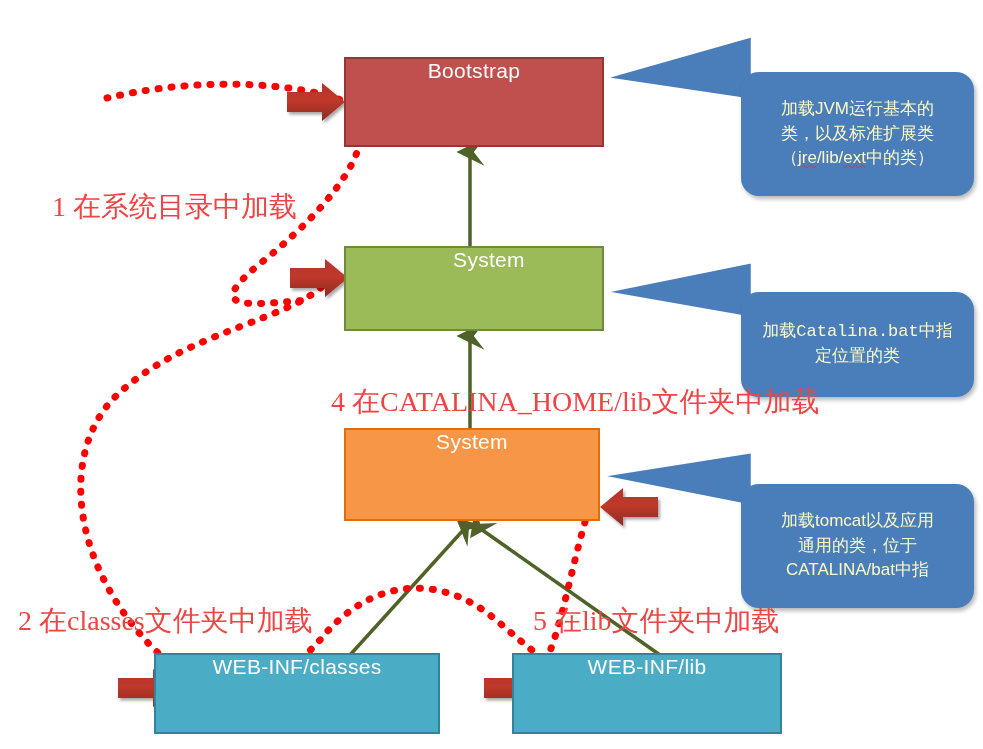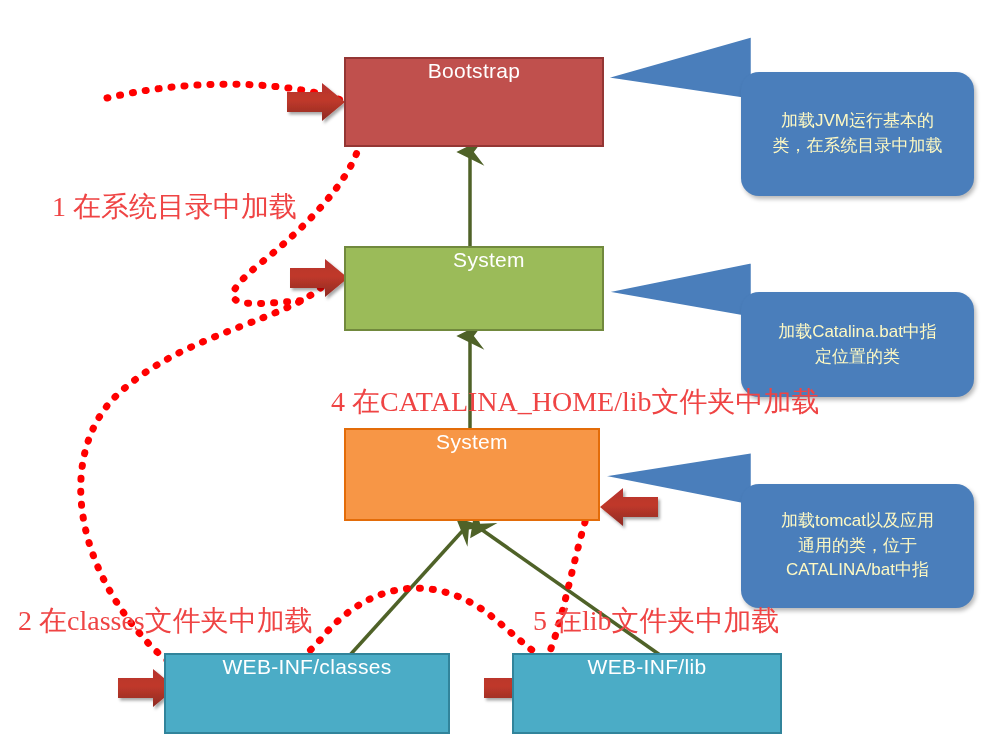--- a/index.html
+++ b/index.html
@@ -46,21 +46,21 @@
     background: #9bbb59;
     border: 2px solid #71893d;
     padding-left: 30px;
   }
   .node-common {
     left: 344px; top: 428px; width: 256px; height: 93px;
     background: #f79646;
     border: 2px solid #e36c09;
   }
   .node-classes {
-    left: 164px; top: 653px; width: 286px; height: 81px;
+    left: 154px; top: 653px; width: 286px; height: 81px;
     background: #4bacc6;
     border: 2px solid #31849b;
   }
   .node-lib {
     left: 512px; top: 653px; width: 270px; height: 81px;
     background: #4bacc6;
     border: 2px solid #31849b;
   }
   .callout {
     position: absolute;
@@ -72,21 +72,21 @@
     align-items: center;
     justify-content: center;
     text-align: center;
     font-size: 17px;
     line-height: 1.45;
     padding: 0 14px;
     box-shadow: 2px 3px 4px rgba(0,0,0,0.28);
     margin-top: 44px;
   }
   .callout-1 { left: 741px; top: 28px;  width: 233px; height: 124px; }
-  .callout-2 { left: 741px; top: 248px; width: 233px; height: 105px; }
+  .callout-2 { left: 741px; top: 248px; width: 233px; height: 105px; font-family: Liberation Mono, monospace; }
   .callout-3 { left: 741px; top: 440px; width: 233px; height: 124px; }
   .callout span.squiggle {
     text-decoration: underline;
     text-decoration-color: #e03030;
     text-decoration-style: wavy;
     text-decoration-thickness: 1px;
   }
   .step-label {
     position: absolute;
     color: #ef4444;
@@ -170,21 +170,22 @@
   <div class="node node-classes">
     <span>WEB-INF/classes</span>
   </div>
   <div class="node node-lib">
     <span>WEB-INF/lib</span>
   </div>
 
   <div class="callout callout-1">
     <div>
       <div>加载JVM运行基本的</div>
-      <div>类，在系统目录中加载</div>
+      <div>类，以及标准扩展类</div>
+      <div><span>（</span><span class="squiggle">jre</span><span>/lib/</span><span class="squiggle">ext</span><span>中的类）</span></div>
     </div>
   </div>
 
   <div class="callout callout-2">
     <div>
       <div>加载Catalina.bat中指</div>
       <div>定位置的类</div>
     </div>
   </div>
 

